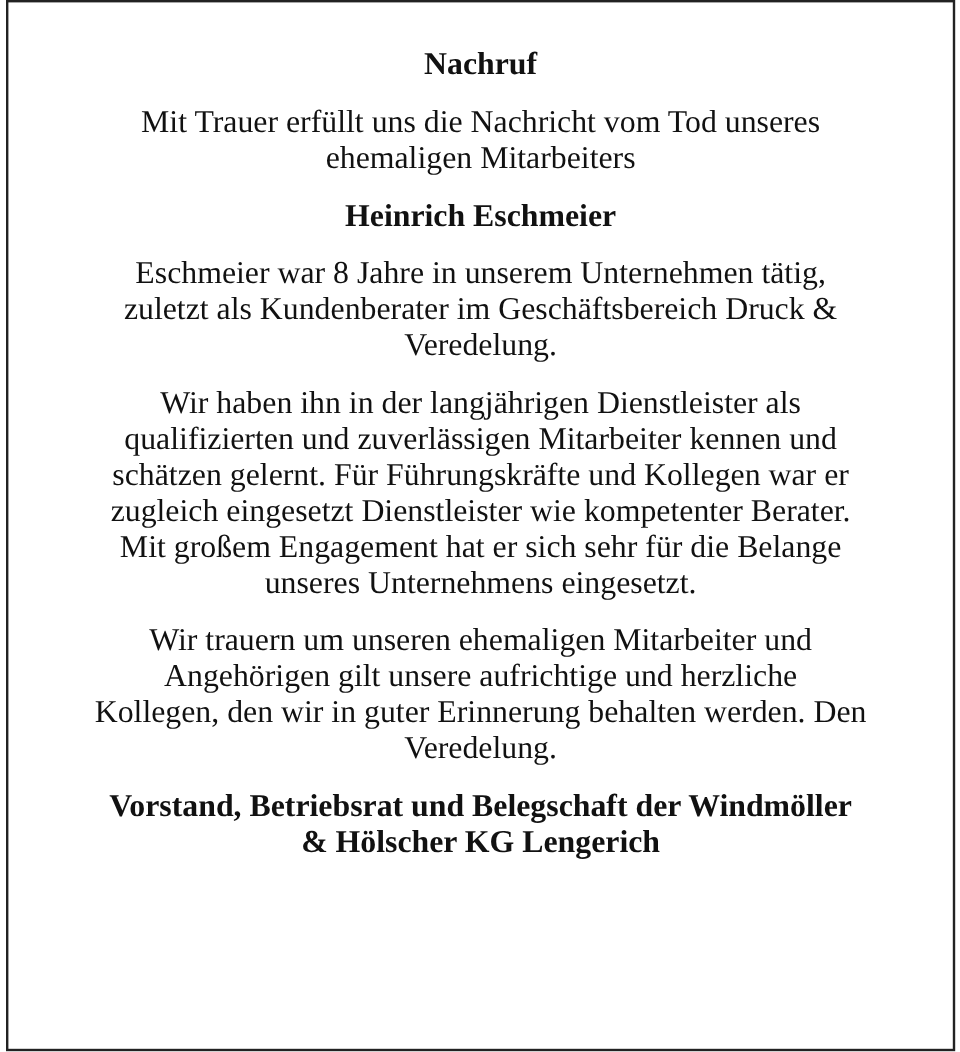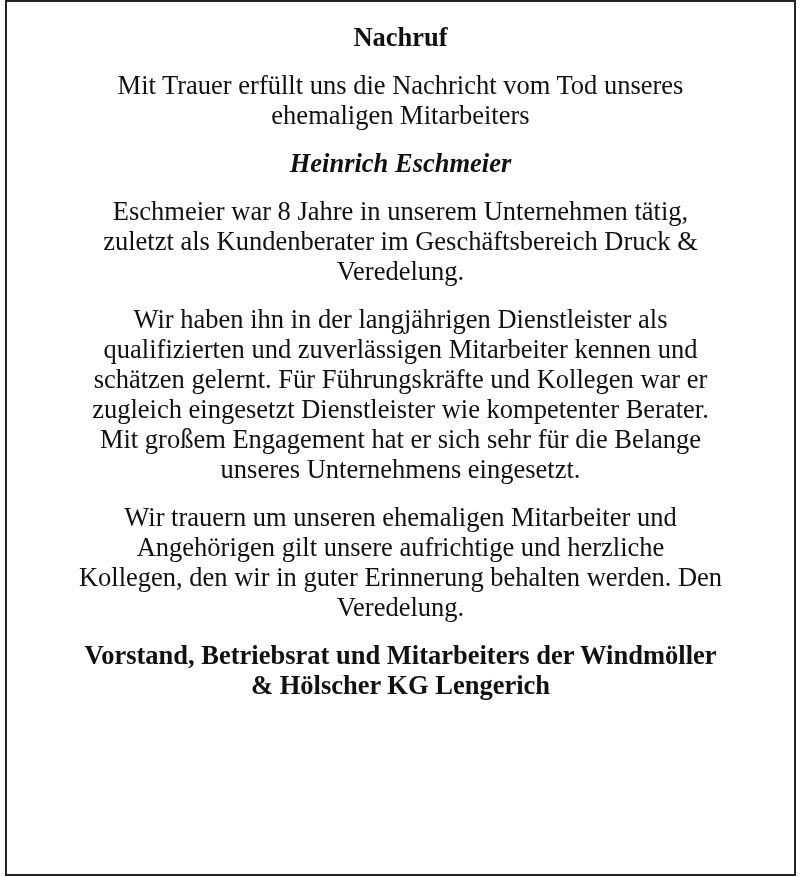--- a/index.html
+++ b/index.html
@@ -22,35 +22,34 @@
       border: 2px solid #222222;
       background: #ffffff;
       box-sizing: content-box;
     }
     .content {
       font-family: "Liberation Serif", "DejaVu Serif", serif;
       color: #111111;
       text-align: center;
       font-size: 26.5px;
       line-height: 30px;
-      padding: 16px 14px 0 14px;
+      padding: 32px 14px 0 14px;
     }
     .content p {
       margin: 0;
     }
     .title {
       font-weight: bold;
       margin-top: 4px !important;
     }
     .block {
       margin-top: 18px !important;
     }
     .name {
       font-weight: bold;
-      font-style: italic;
     }
     .signature {
       font-weight: bold;
     }
     .line { display: block; }
   </style>
 </head>
 <body>
 
 <div class="frame">
@@ -81,18 +80,18 @@
     </p>
 
     <p class="block">
       <span class="line">Wir trauern um unseren ehemaligen Mitarbeiter und</span>
       <span class="line">Angehörigen gilt unsere aufrichtige und herzliche</span>
       <span class="line">Kollegen, den wir in guter Erinnerung behalten werden. Den</span>
       <span class="line">Veredelung.</span>
     </p>
 
     <p class="block signature">
-      <span class="line">Vorstand, Betriebsrat und Mitarbeiters der Windmöller</span>
+      <span class="line">Vorstand, Betriebsrat und Belegschaft der Windmöller</span>
       <span class="line">&amp; Hölscher KG Lengerich</span>
     </p>
 
   </div>
 </div>
 
 </body></html>

